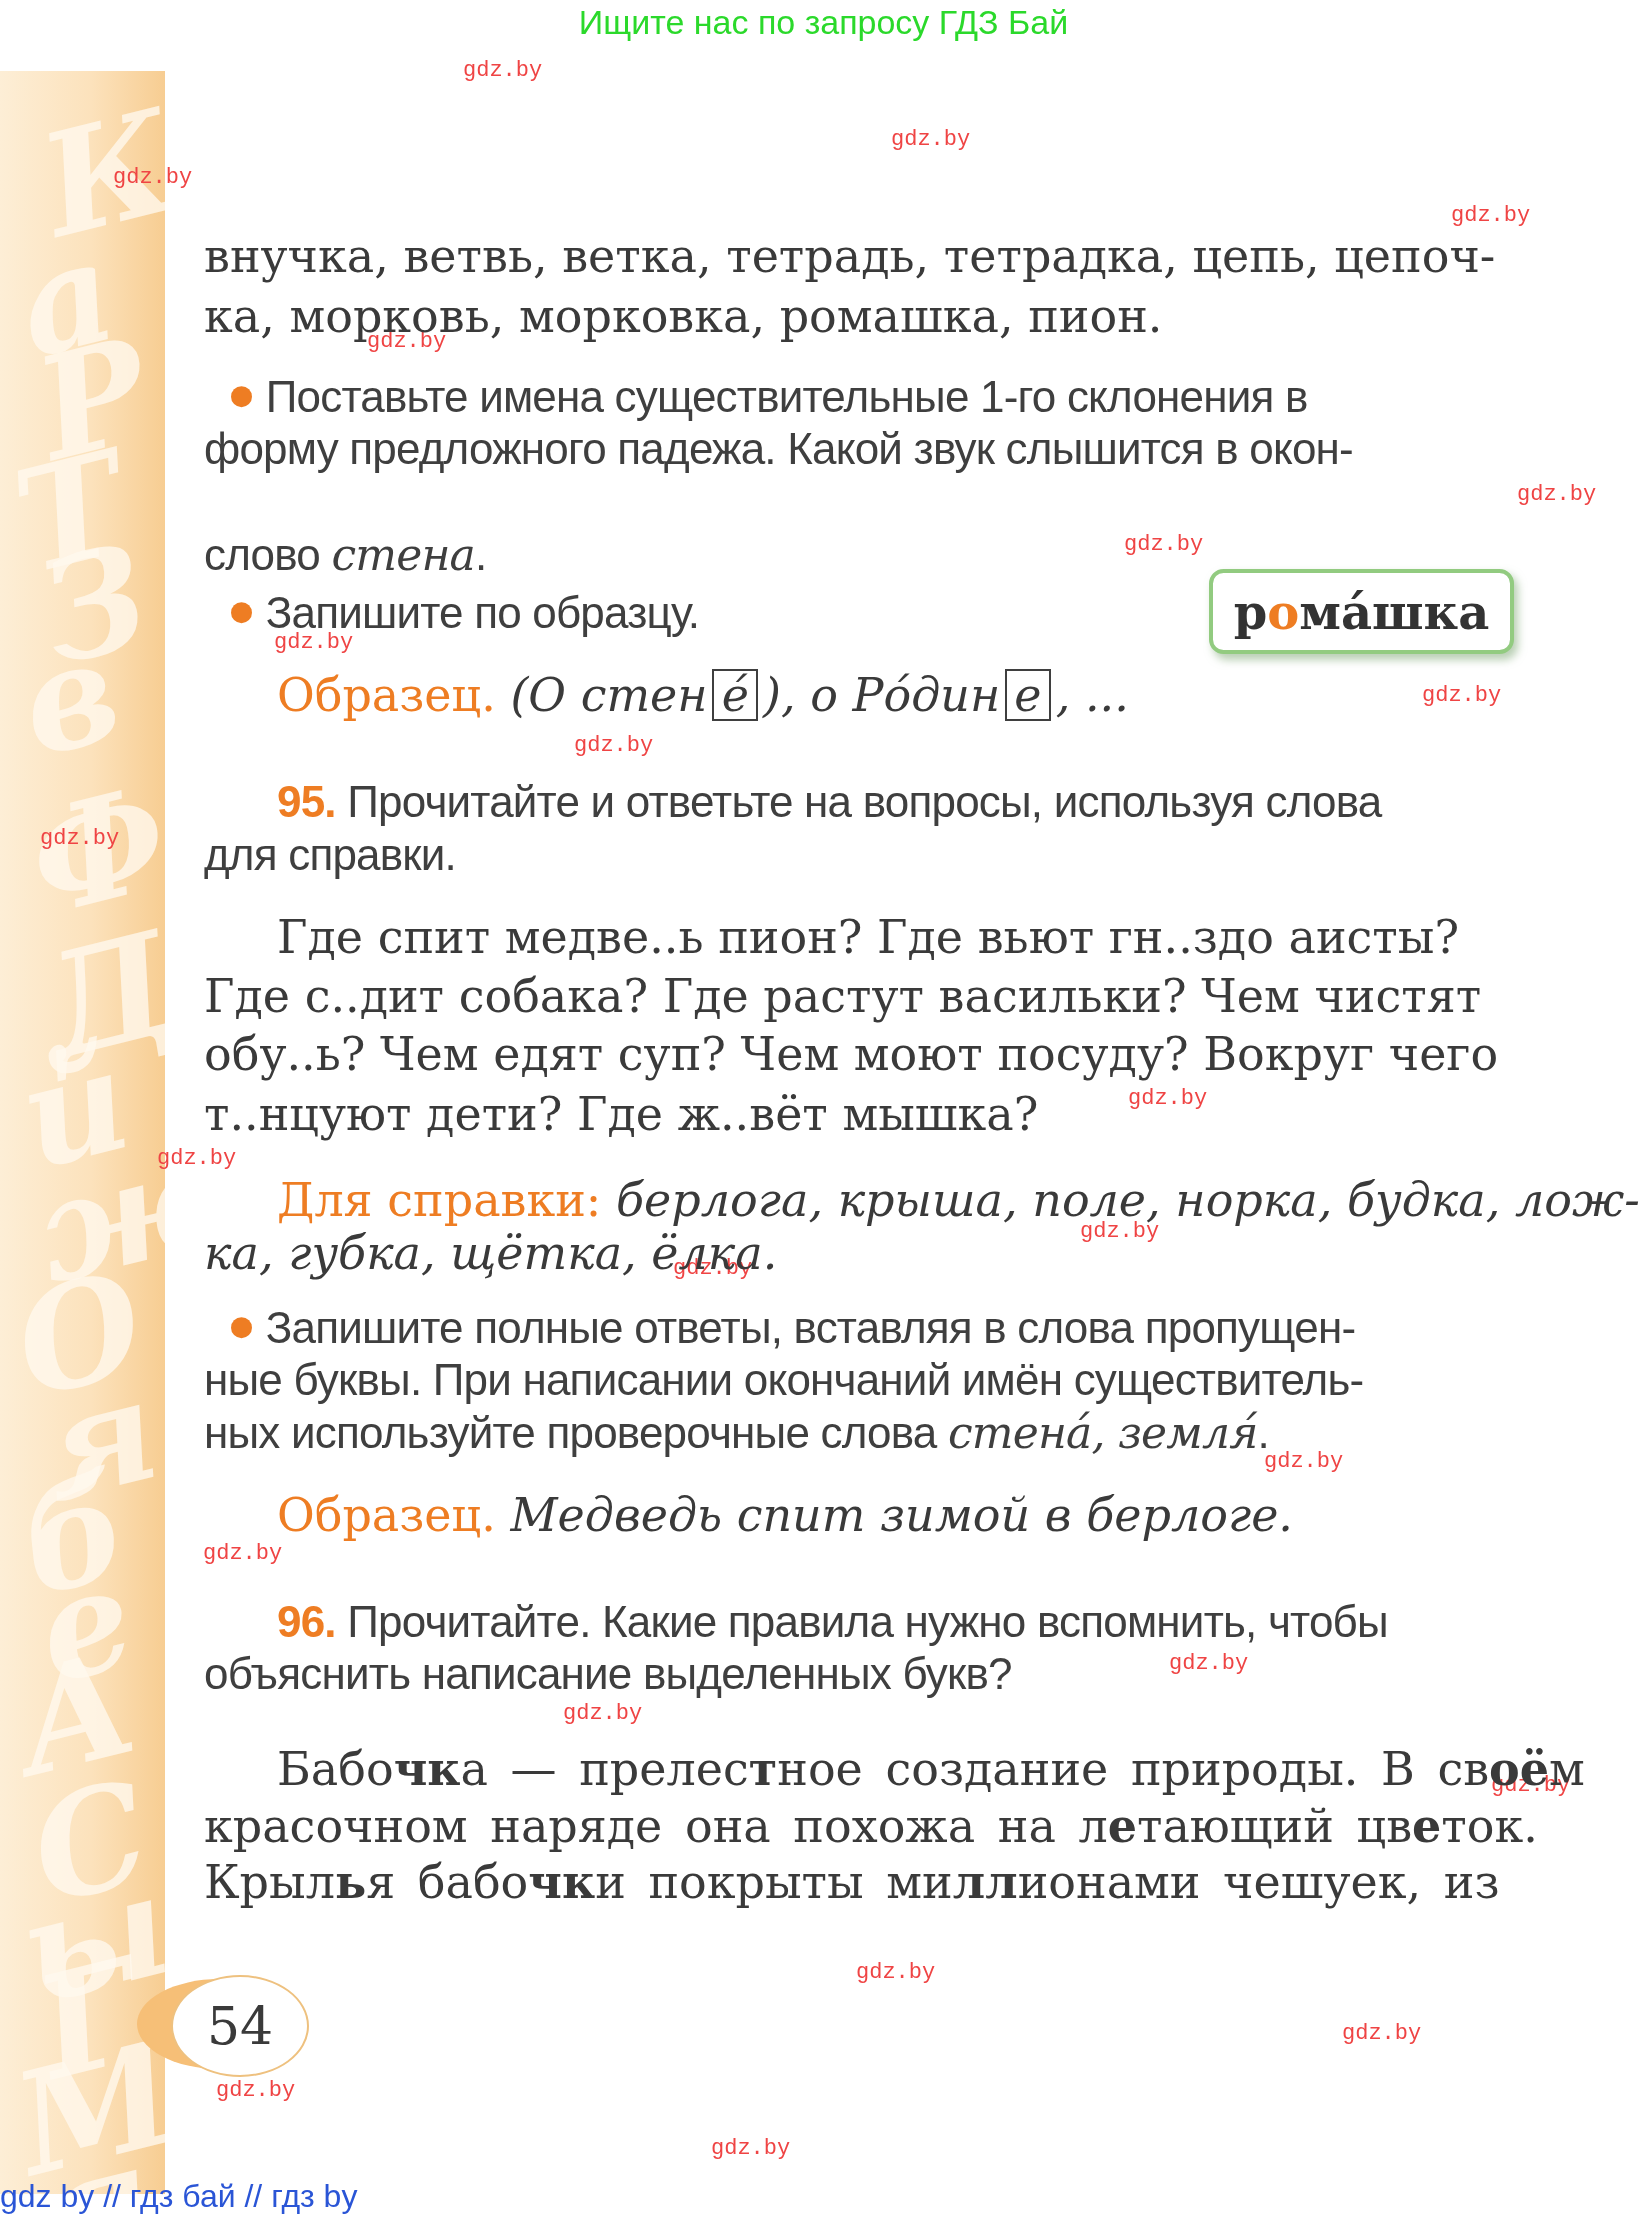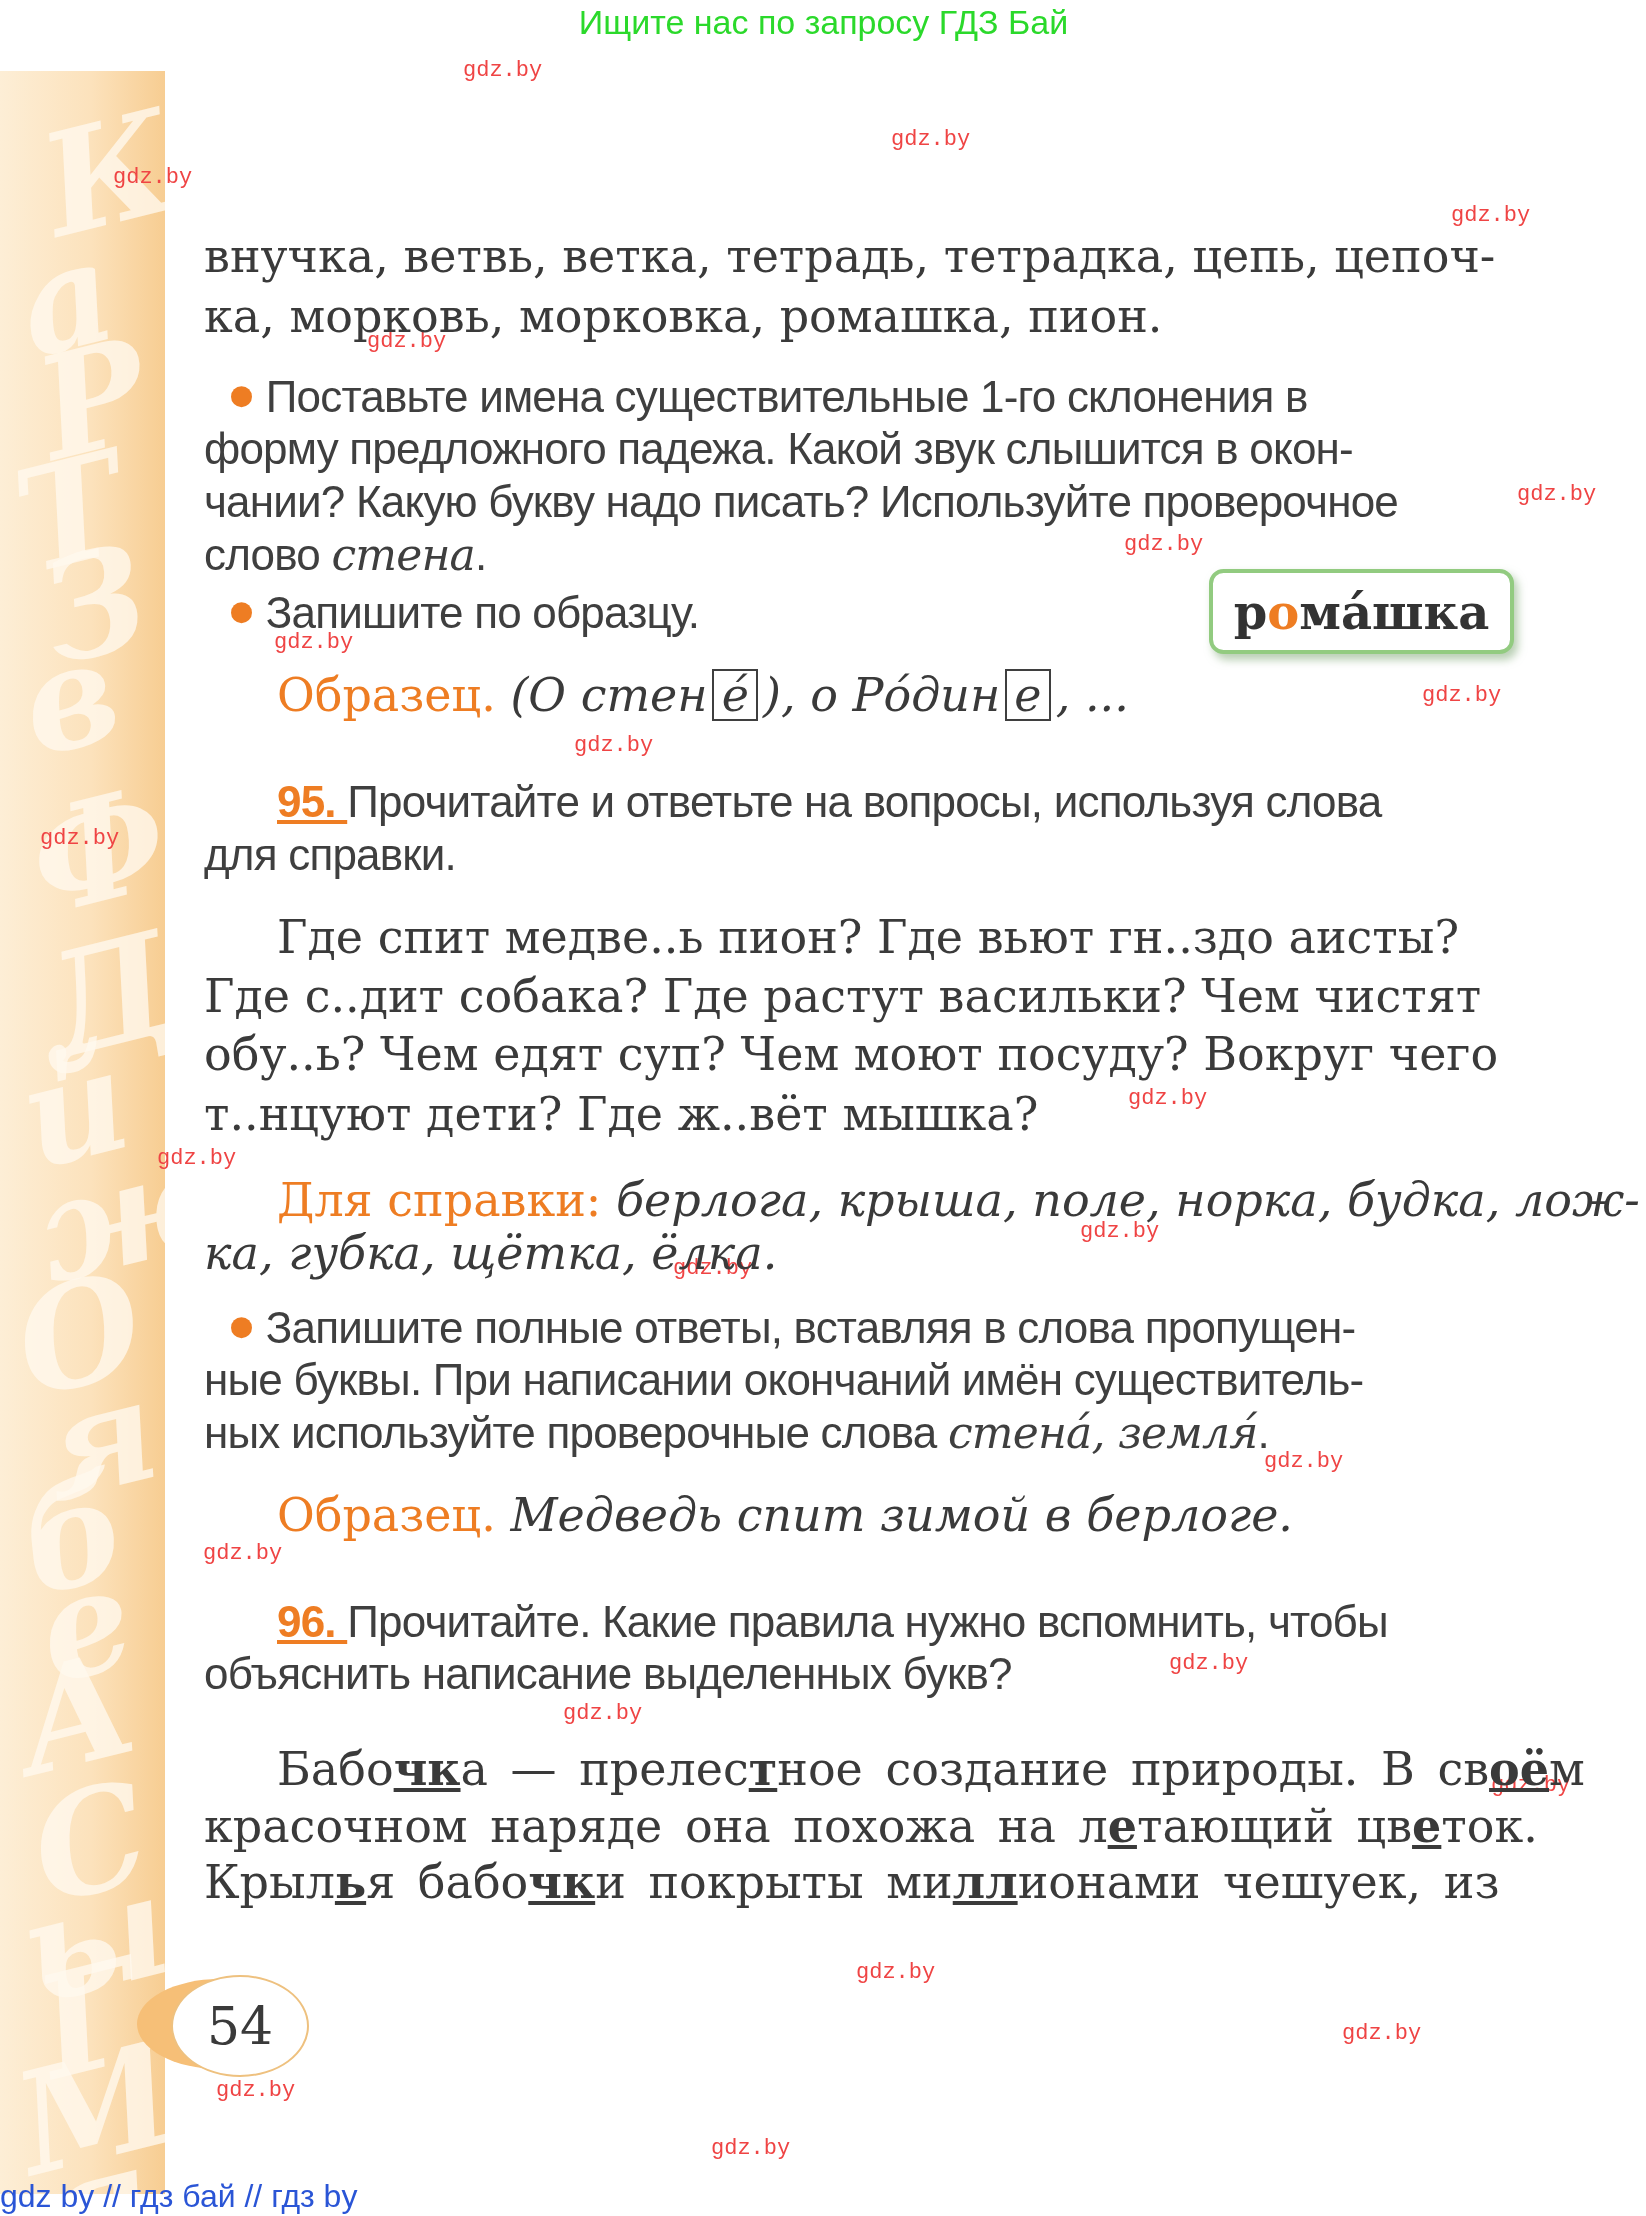--- a/index.html
+++ b/index.html
@@ -11,21 +11,21 @@
           background:linear-gradient(90deg,#fdeed6 0%,#fce2bc 55%,#f7cd92 100%);overflow:hidden;}
   .stripe-letter{position:absolute;font-family:"DejaVu Serif",serif;font-style:italic;font-weight:bold;
           color:rgba(255,249,238,0.78);font-size:141px;line-height:1;transform:rotate(-14deg);}
   .wm-layer{position:absolute;left:0;top:0;width:100%;height:100%;pointer-events:none;}
   .wm{position:absolute;font-family:Liberation Mono, monospace;font-size:22px;color:#ef4444;white-space:nowrap;}
   .line{position:absolute;white-space:nowrap;line-height:60px;}
   .serif{font-family:"DejaVu Serif",serif;font-size:46px;color:#3a3a3a;}
   .sans{font-family:"Liberation Sans",sans-serif;font-size:44px;color:#3f3f3f;letter-spacing:-0.8px;}
   .wide{word-spacing:8px;}
   .o{color:#ee7d23;}
-  .b{font-weight:bold;text-decoration:underline;}
+  .b{font-weight:bold;}
   .i{font-style:italic;}
   .sf{font-family:"DejaVu Serif",serif;}
   .box{display:inline-block;border:2.4px solid #3f3f3f;padding:0 7.3px;margin:0 4.8px;line-height:48px;}
   .dot{display:inline-block;width:21px;height:21px;border-radius:50%;background:#ee7d23;
        margin-right:13.7px;transform:translateY(-4.8px);}
   .rule-box{position:absolute;left:1209px;top:569px;width:297px;height:77px;background:#ffffff;
        border:4.8px solid #92cb80;border-radius:14.5px;box-shadow:4px 5.6px 8px rgba(128,168,118,0.55);
        display:flex;align-items:center;justify-content:center;
        font-family:"DejaVu Serif",serif;font-weight:bold;font-size:48px;color:#333;}
   .badge-crescent{position:absolute;left:137px;top:1979px;width:165px;height:90px;
@@ -91,21 +91,20 @@
       <span class="wm" style="left: 1342px; top: 2021px;">gdz.by</span>
       <span class="wm" style="left: 216px; top: 2078px;">gdz.by</span>
       <span class="wm" style="left: 711px; top: 2136px;">gdz.by</span>
     </div>
 
   <div class="line serif" style="left:204px;top:226px"><span class="">внучка, ветвь, ветка, тетрадь, тетрадка, цепь, цепоч-</span></div>
   <div class="line serif" style="left:204px;top:286px"><span class="">ка, морковь, морковка, ромашка, пион.</span></div>
 
   <div class="line sans" style="left:231px;top:367px"><span class="dot"></span><span class="">Поставьте имена существительные 1-го склонения в</span></div>
   <div class="line sans" style="left:204px;top:419px"><span class="">форму предложного падежа. Какой звук слышится в окон-</span></div>
-  <div class="line sans" style="left:204px;top:472px"><span class="">чании? Какую букву надо писать? Используйте проверочное</span></div>
   <div class="line sans" style="left:204px;top:525px"><span class="">слово </span><span class="i sf">стена</span><span class="">.</span></div>
 
   <div class="line sans" style="left:231px;top:583px"><span class="dot"></span><span class="">Запишите по образцу.</span></div>
   <div class="rule-box">
       <span class="">р</span>
       <span class="o">о</span>
       <span class="">ма́шка</span>
     </div>
 
   <div class="line serif" style="left:277px;top:665px"><span class="o">Образец. </span><span class="i">(О стен</span><span class="i box">е́</span><span class="i">), о Ро́дин</span><span class="i box">е</span><span class="i">, ...</span></div>

